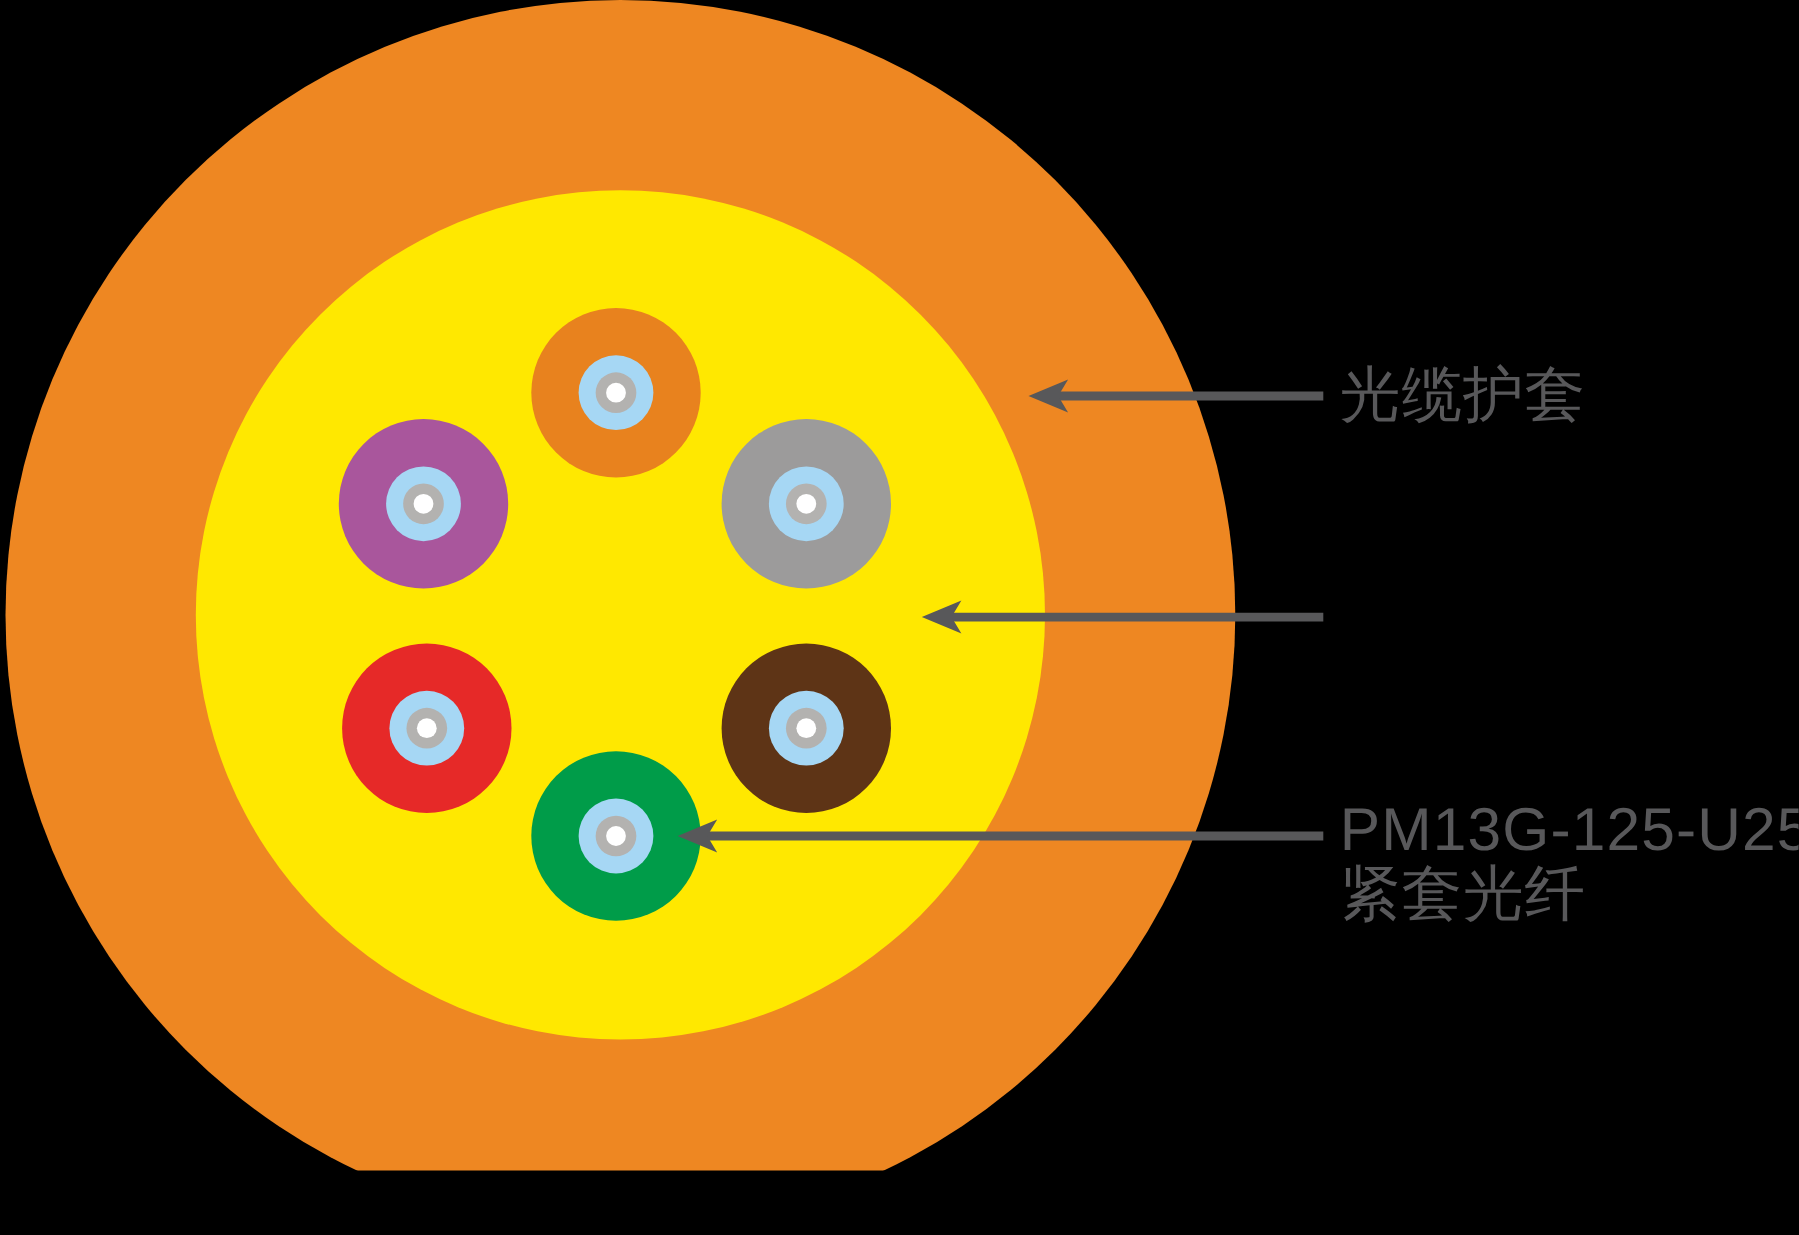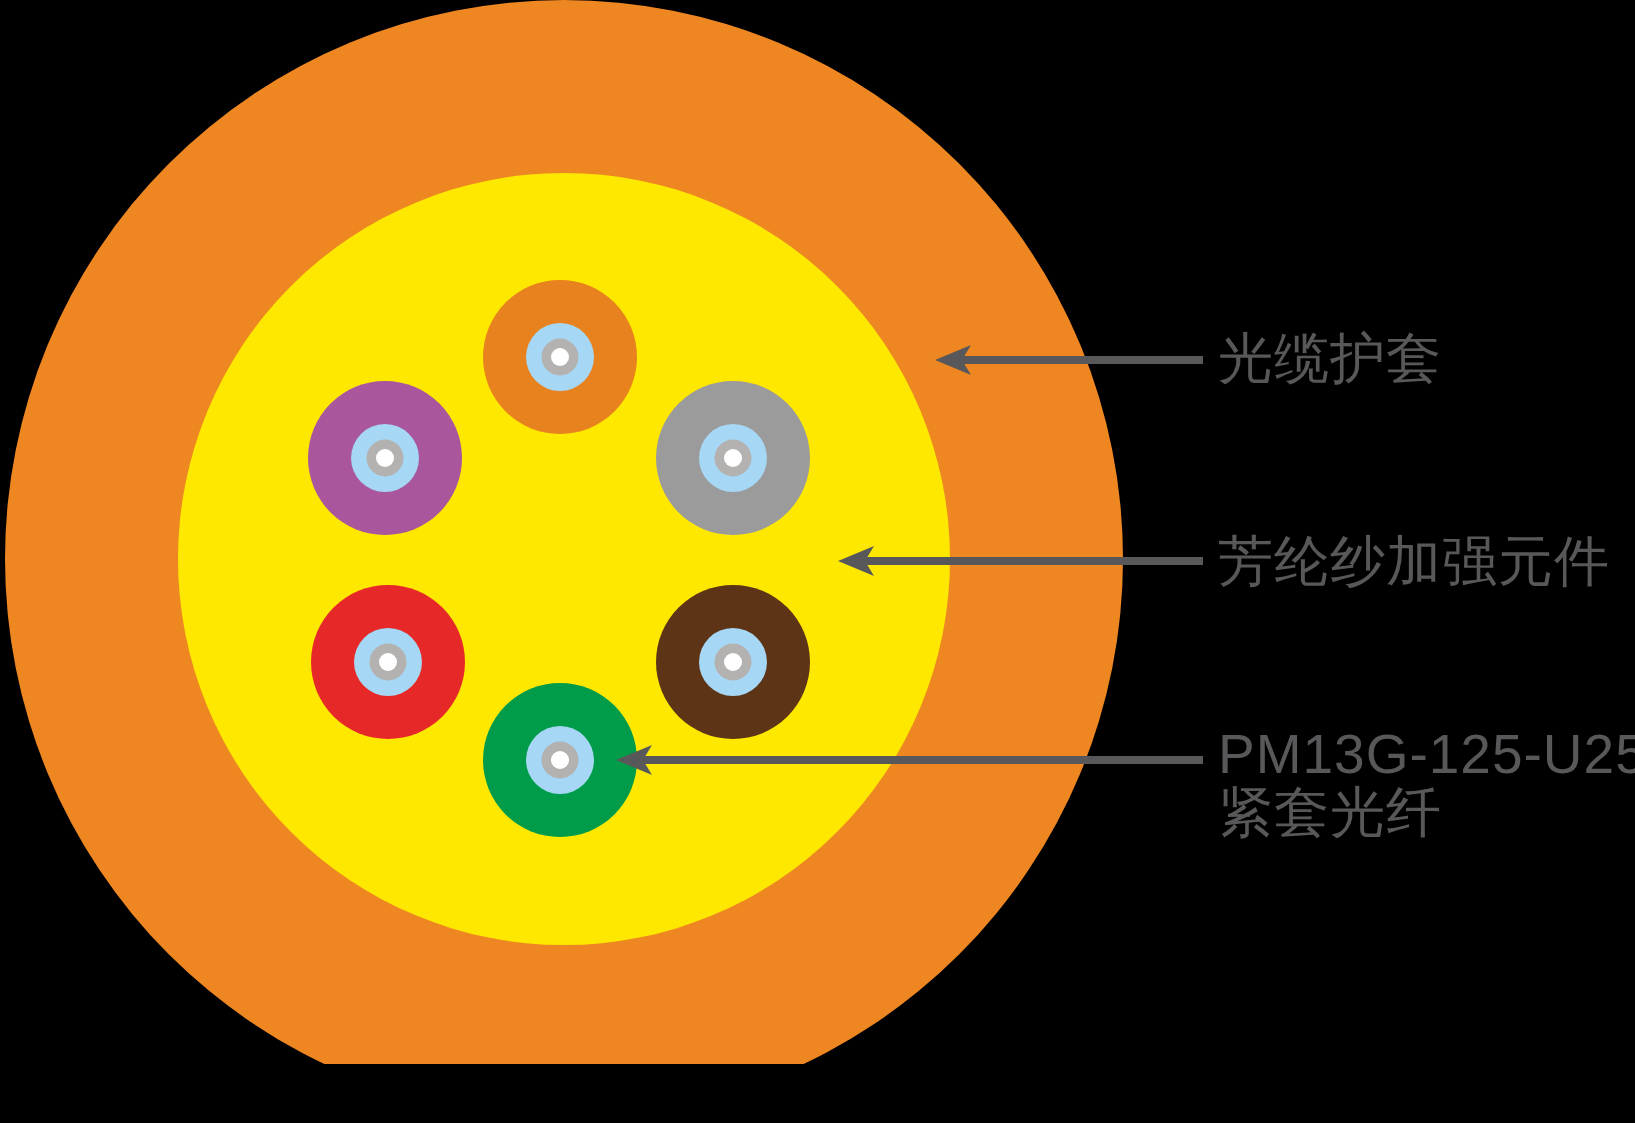--- a/index.html
+++ b/index.html
@@ -98,20 +98,19 @@
     </g>
 
     <g>
       <line x1="641" y1="760" x2="1203" y2="760" stroke-width="8" stroke="#58585A"></line>
       <polygon points="616,760 652,745 643,760 652,775" fill="#58585A"></polygon>
     </g>
   </svg>
 
   <div class="label label-1">光缆护套</div>
 
-  <div class="label label-2">芳纶纱加强元件</div>
 
   <div class="label label-3">
     <div>PM13G-125-U25</div>
     <div>紧套光纤</div>
   </div>
 
 </div>
 
 </body></html>

